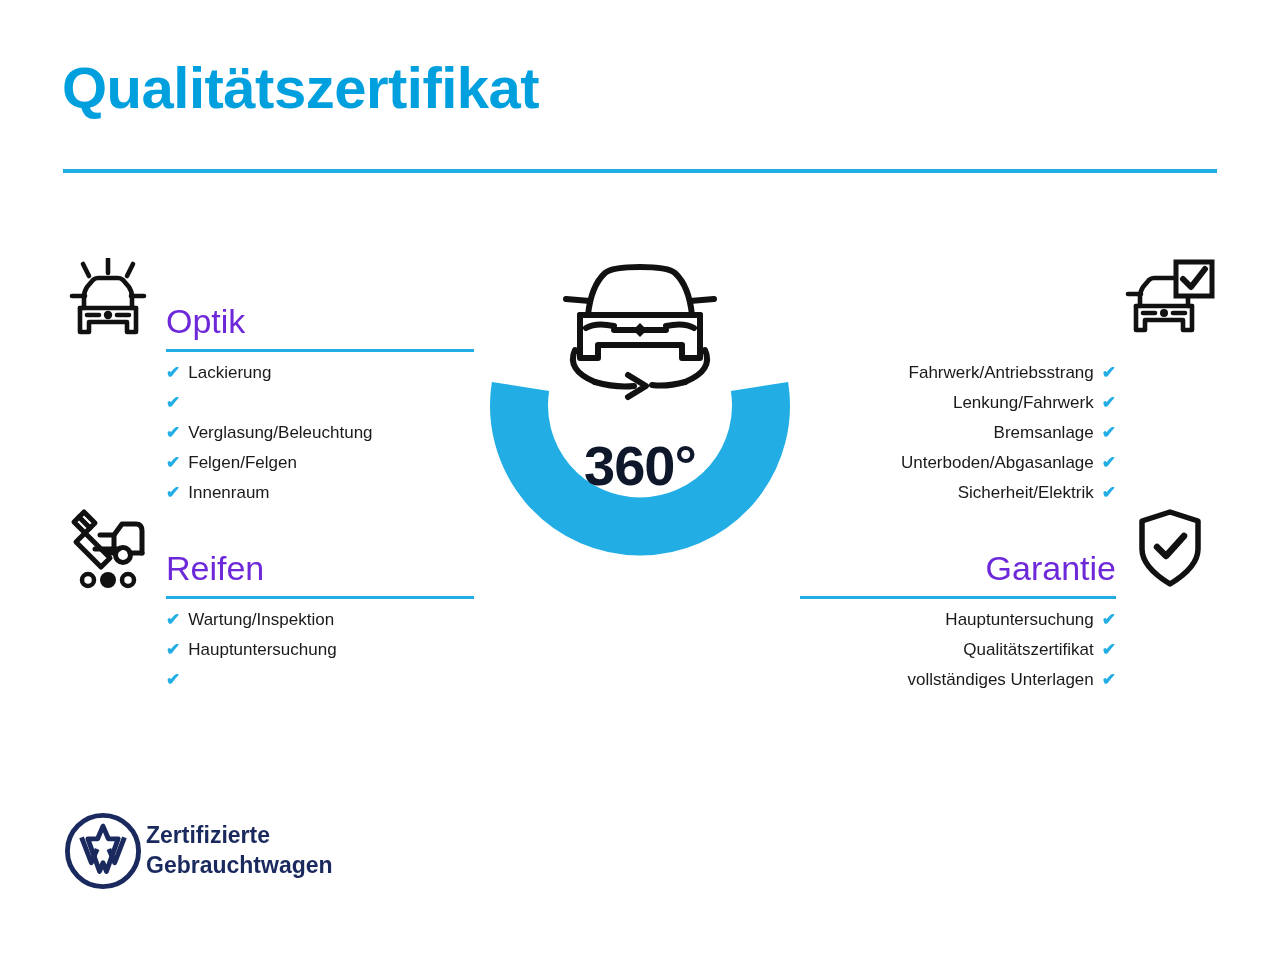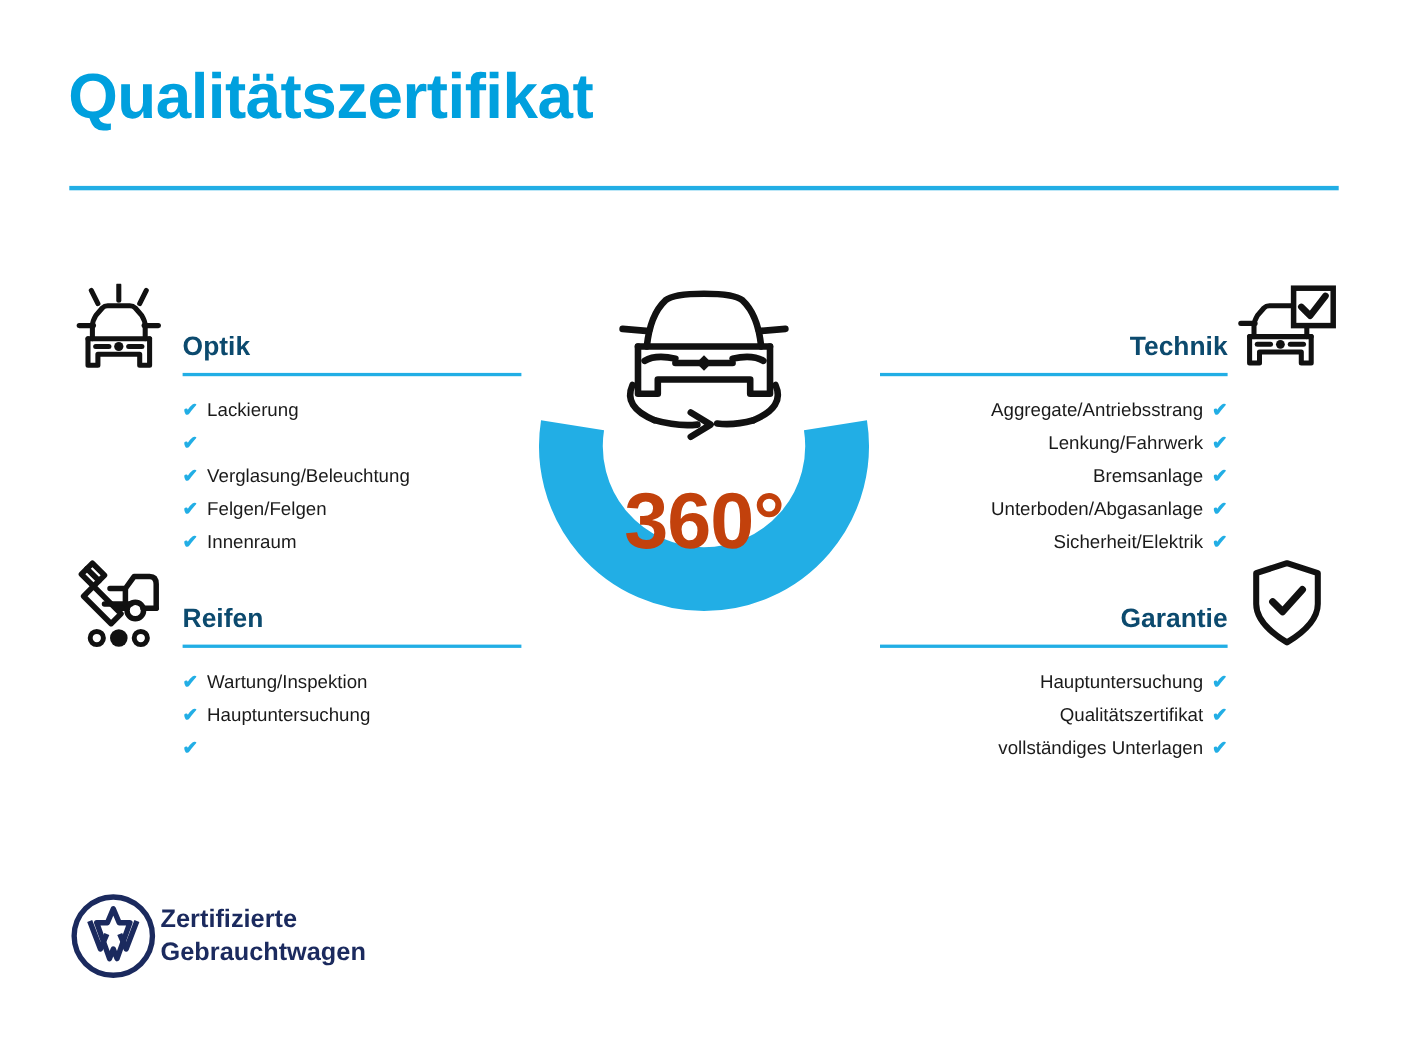--- a/index.html
+++ b/index.html
@@ -60,23 +60,23 @@
   .section.right .sec-icon { right: 0; }
 
   .sec-title-wrap {
     position: absolute;
     top: 0;
   }
   .section.left .sec-title-wrap  { left: 104px; right: 0; }
   .section.right .sec-title-wrap { left: 0; right: 100px; }
 
   .sec-title {
-    font-size: 24px;
-    font-weight: bold;
-    color: #0c4a6e;
+    font-size: 34px;
+    font-weight: normal;
+    color: #6d28d9;
     line-height: 1;
     padding-top: 46px;
     white-space: nowrap;
   }
   .section.left .sec-title  { text-align: left; }
   .section.right .sec-title { text-align: right; }
 
   .sec-underline {
     margin-top: 11px;
     height: 3px;
@@ -121,23 +121,23 @@
     width: 356px;
     height: 380px;
   }
   .badge svg { display: block; }
   .badge-value {
     position: absolute;
     left: 0;
     right: 0;
     top: 192px;
     text-align: center;
-    font-size: 72px;
+    font-size: 56px;
     font-weight: bold;
-    color: #c2410c;
+    color: #0f172a;
     letter-spacing: -1px;
     line-height: 1;
   }
 
   
   .footer-lockup {
     position: absolute;
     left: 64px;
     top: 812px;
     display: flex;
@@ -262,28 +262,24 @@
           <path d="M12 48 L12 72 L21 72 L21 62 L59 62 L59 72 L68 72 L68 48"></path>
           <line x1="19" y1="55" x2="31" y2="55"></line>
           <line x1="49" y1="55" x2="61" y2="55"></line>
           <path d="M64 30 L64 48"></path>
         </g>
         <circle cx="40" cy="55" r="4" fill="#111"></circle>
         <rect x="52" y="4" width="36" height="34" fill="#fff" stroke="#111" stroke-width="5"></rect>
         <path d="M59 21 L67 29 L81 11" fill="none" stroke="#111" stroke-width="6" stroke-linecap="round" stroke-linejoin="round"></path>
       </svg>
     </div>
-    <div class="sec-title-wrap">
-      <div class="sec-title">Technik</div>
-      <div class="sec-underline"></div>
-    </div>
   </div>
   <ul class="sec-list">
     <li>
-        <span class="li-label">Aggregate/Antriebsstrang</span>
+        <span class="li-label">Fahrwerk/Antriebsstrang</span>
         <span class="check">✔</span>
       </li>
     <li>
         <span class="li-label">Lenkung/Fahrwerk</span>
         <span class="check">✔</span>
       </li>
     <li>
         <span class="li-label">Bremsanlage</span>
         <span class="check">✔</span>
       </li>

